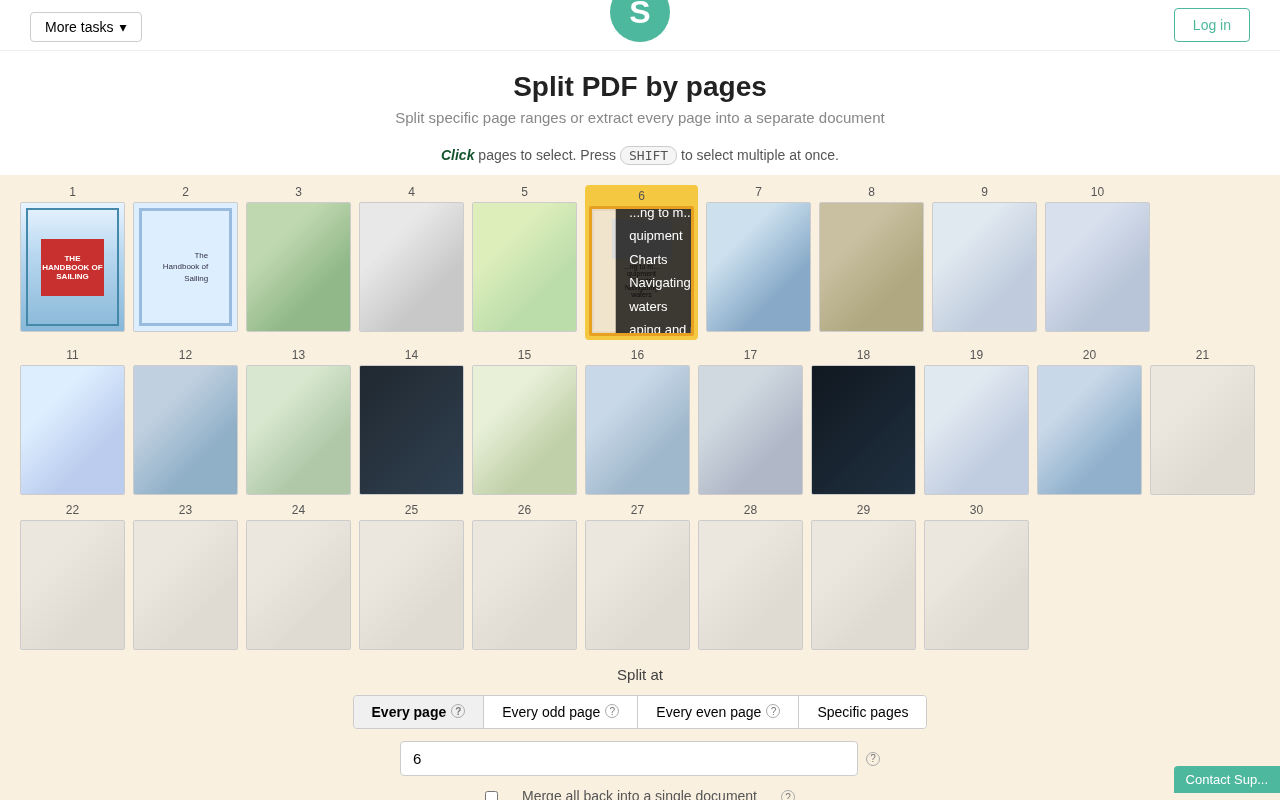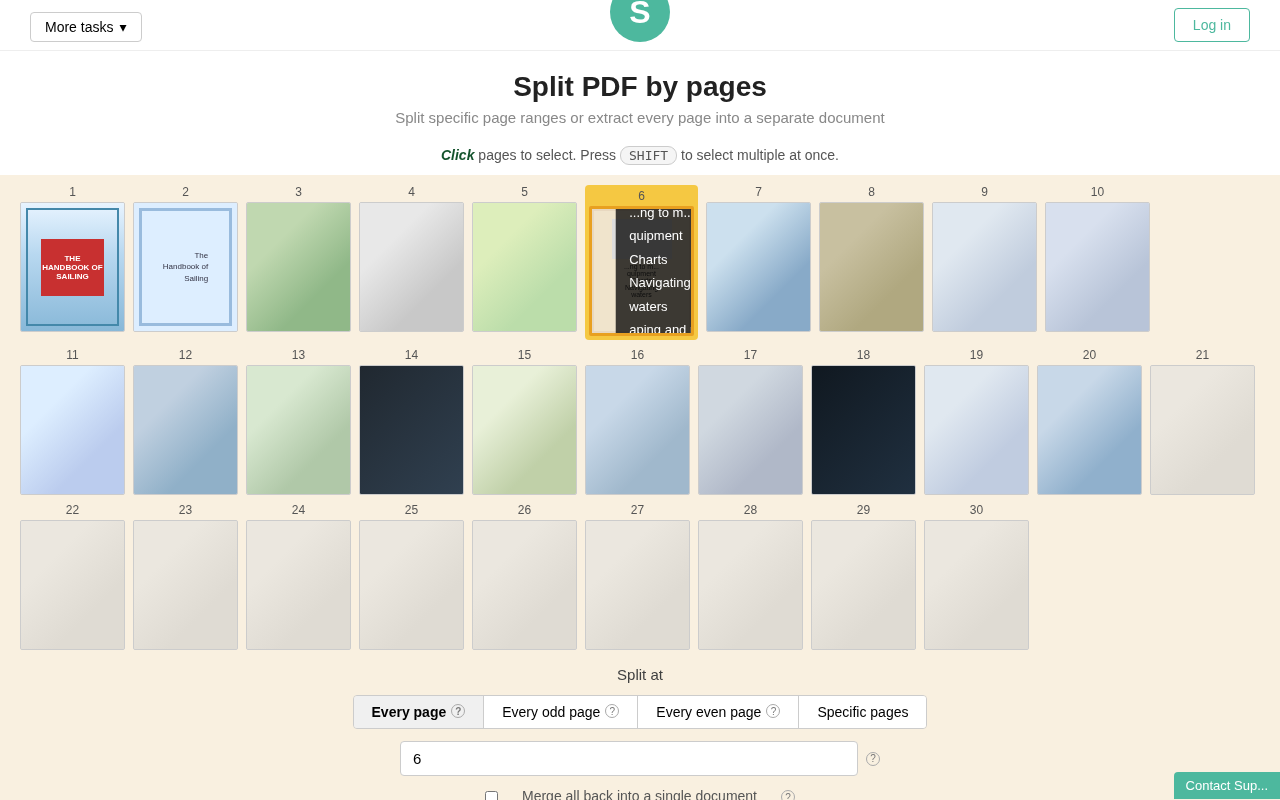--- a/index.html
+++ b/index.html
@@ -244,21 +244,21 @@
       width: 14px; height: 14px;
       border: 1px solid #aaa;
       border-radius: 50%;
       display: inline-flex; align-items: center; justify-content: center;
       font-size: 10px; color: #777;
     }
 
     
     .contact-support {
       position: fixed;
-      bottom: 1px;
+      bottom: 7px;
       right: 0;
       background: #4db89e;
       color: white;
       padding: 6px 12px;
       font-size: 13px;
       border-radius: 4px 0 0 0;
       cursor: pointer;
     }
   </style>
 </head>

